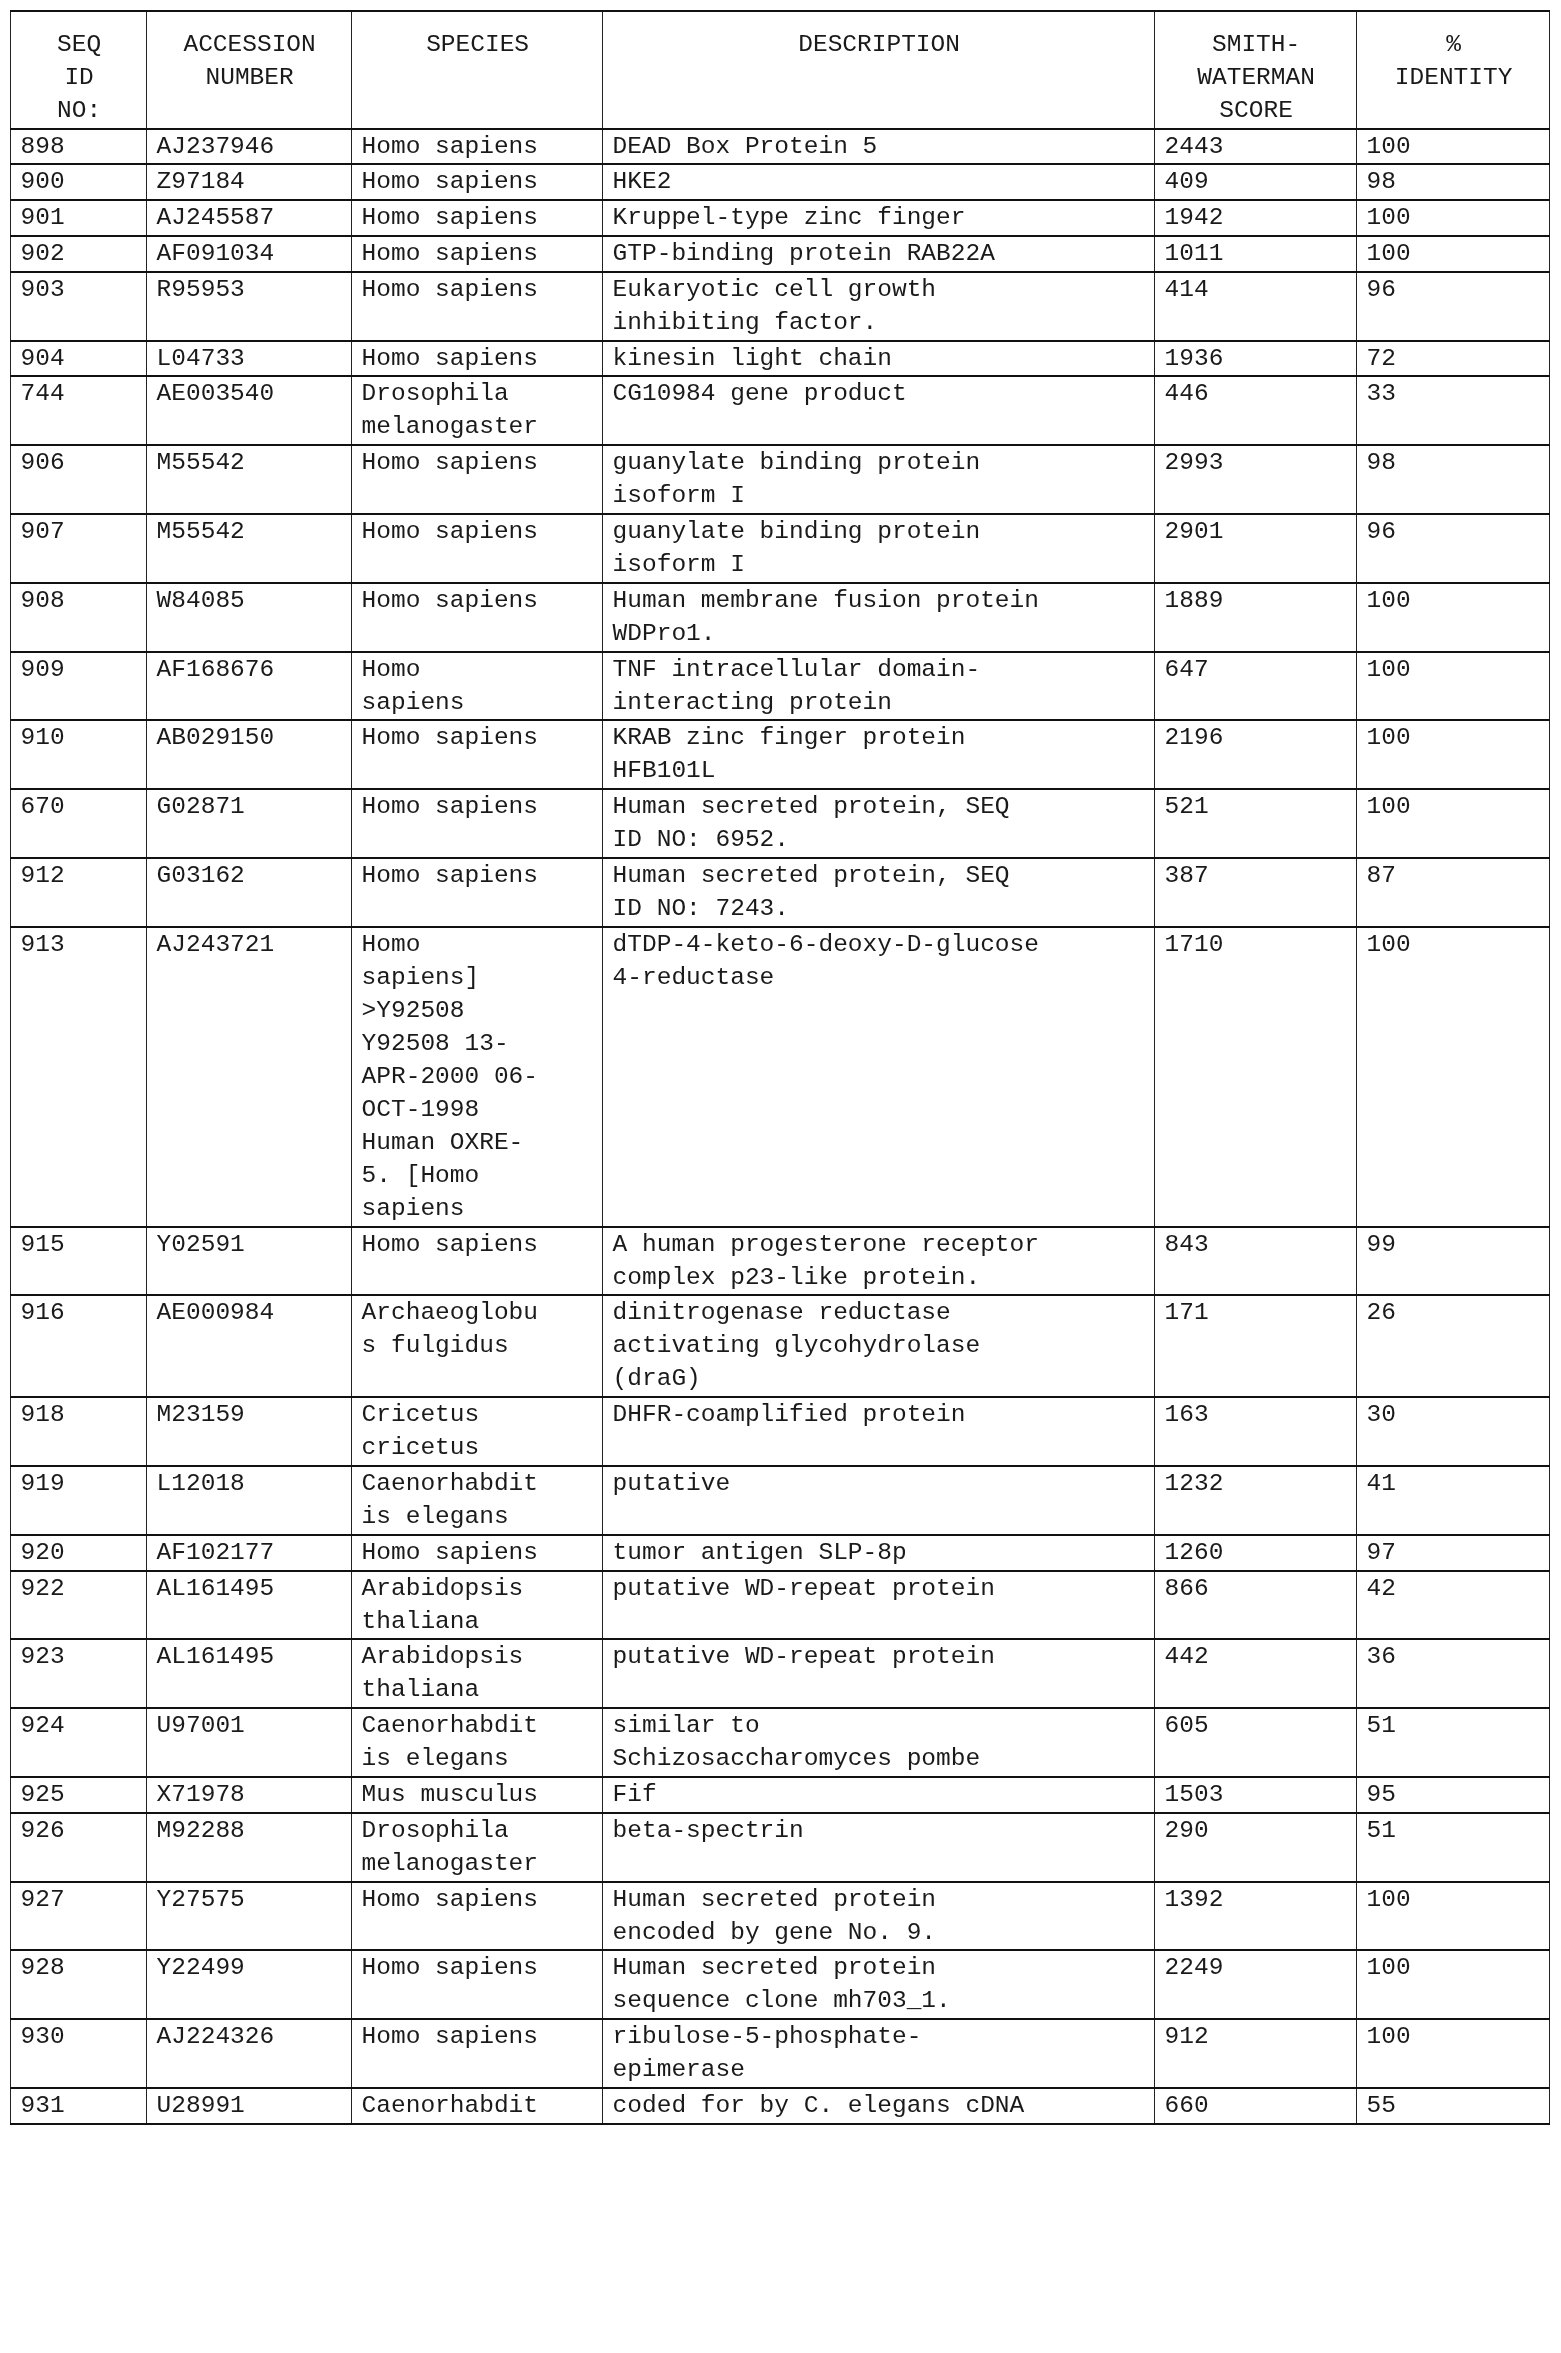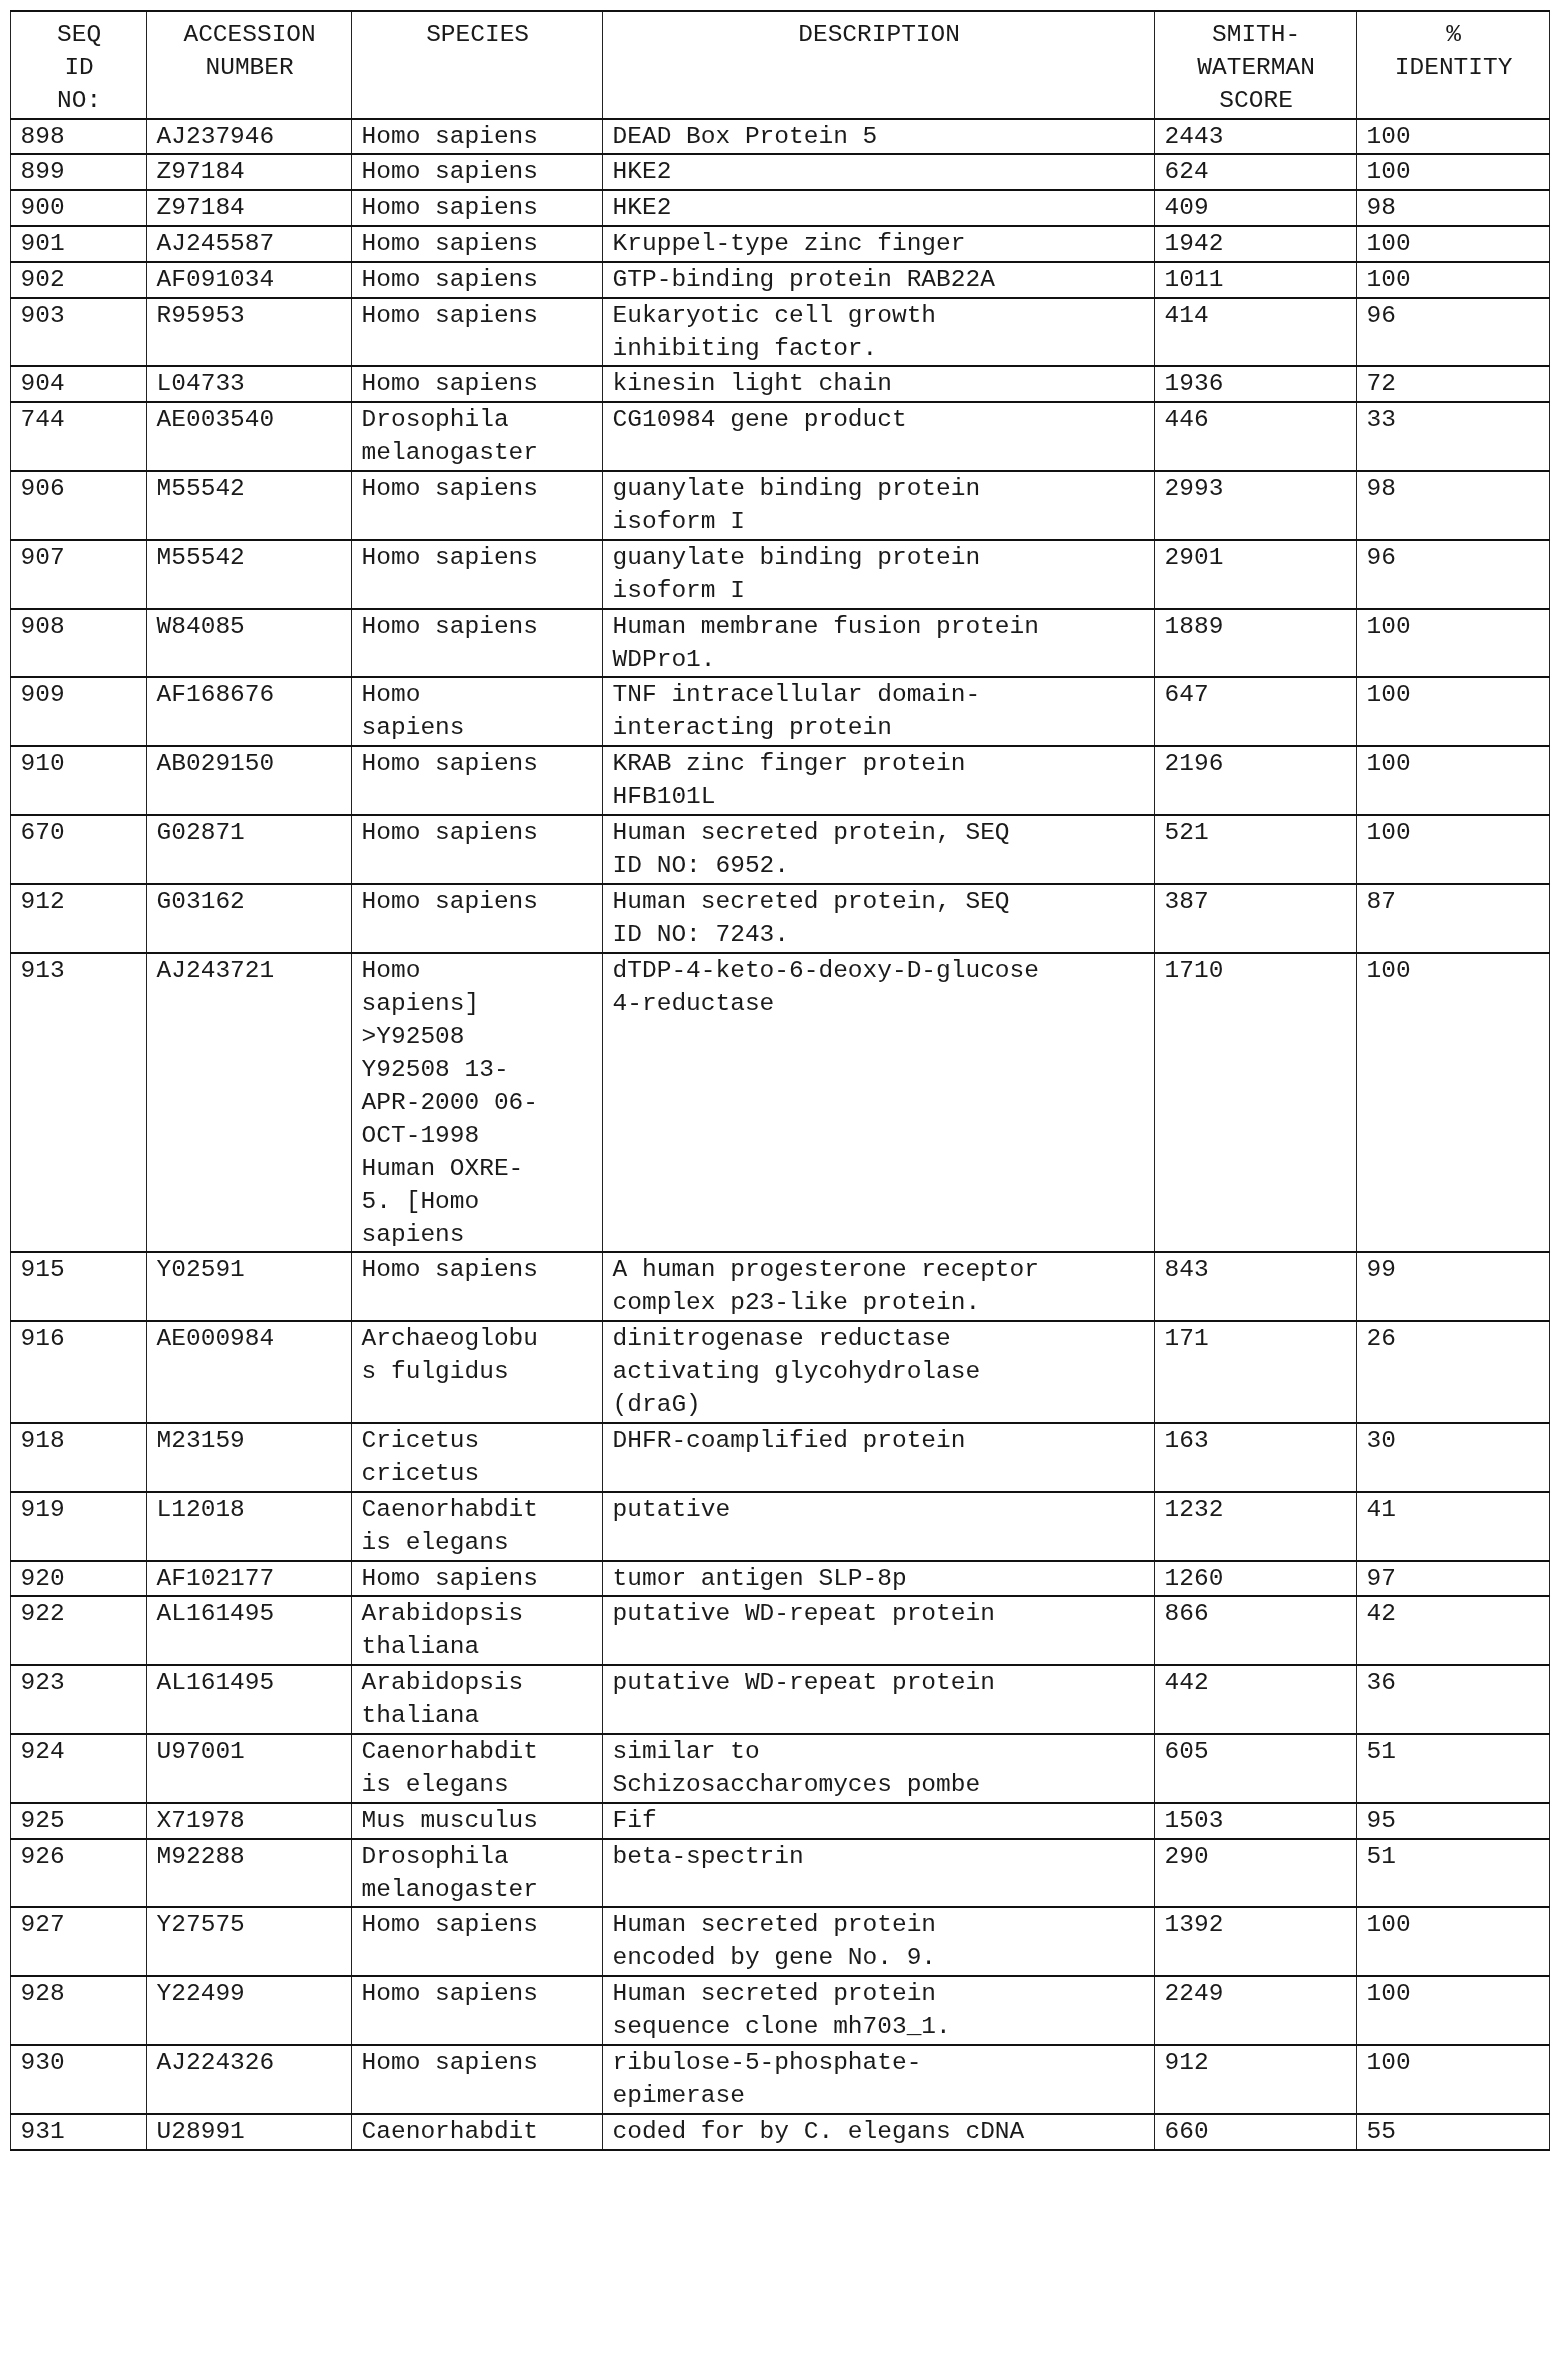--- a/index.html
+++ b/index.html
@@ -42,21 +42,21 @@
     border-bottom: 2.5px solid #111;
     vertical-align: top;
     padding: 0 8.2px 0.8px 9.8px;
     overflow: hidden;
     word-wrap: break-word;
   }
   table.seq-table th {
     font-weight: normal;
     text-align: center;
     height: 96px;
-    padding-top: 6px;
+    padding-top: 16px;
     letter-spacing: 0;
   }
   table.seq-table th .hl {
     display: block;
     white-space: nowrap;
   }
   table.seq-table td {
     text-align: left;
     white-space: pre-line;
   }
@@ -111,28 +111,20 @@
 
   <tr class="body-row">
     <td class="seq">898</td>
     <td class="acc">AJ237946</td>
     <td class="species">Homo sapiens</td>
     <td class="desc">DEAD Box Protein 5</td>
     <td class="score">2443</td>
     <td class="ident">100</td>
   </tr>
 
-  <tr class="body-row">
-    <td class="seq">899</td>
-    <td class="acc">Z97184</td>
-    <td class="species">Homo sapiens</td>
-    <td class="desc">HKE2</td>
-    <td class="score">624</td>
-    <td class="ident">100</td>
-  </tr>
 
   <tr class="body-row">
     <td class="seq">900</td>
     <td class="acc">Z97184</td>
     <td class="species">Homo sapiens</td>
     <td class="desc">HKE2</td>
     <td class="score">409</td>
     <td class="ident">98</td>
   </tr>
 

